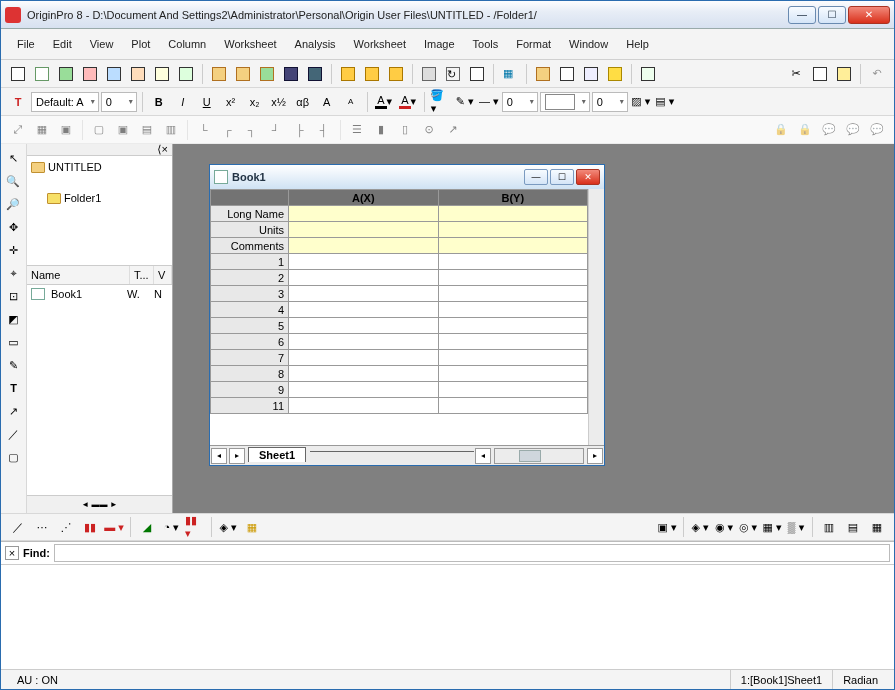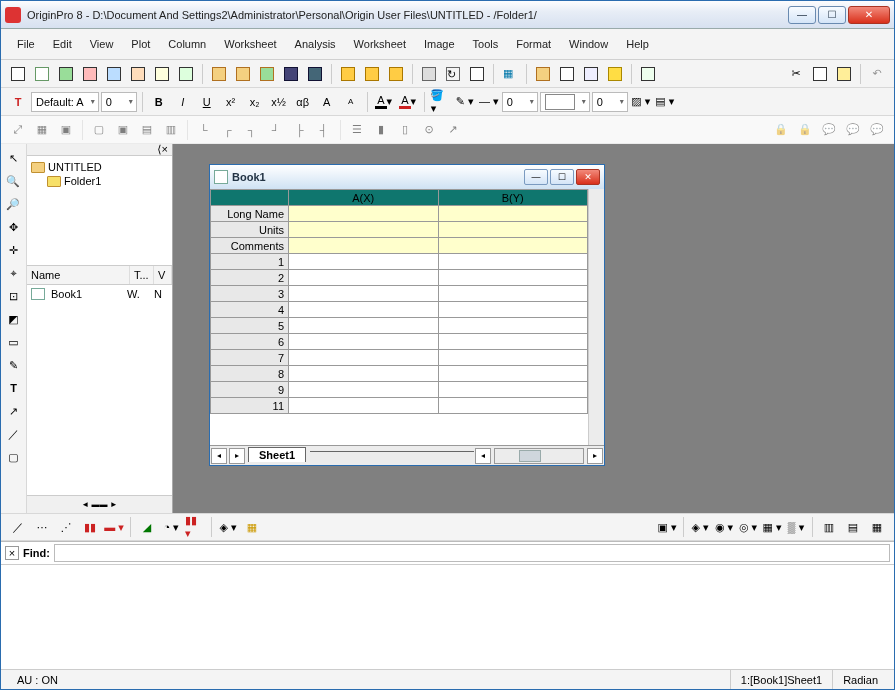--- a/index.html
+++ b/index.html
@@ -28,42 +28,42 @@
 
 .mainrow { flex:1; display:flex; min-height:0; }
 .vtool { width:26px; background:#f4f4f4; border-right:1px solid #d8d8d8; display:flex; flex-direction:column; align-items:center; padding-top:4px; gap:3px; }
 .vbtn { width:20px; height:20px; border:1px solid transparent; display:flex; align-items:center; justify-content:center; cursor:pointer; }
 
 
 .explorer { width:146px; background:#fff; border-right:1px solid #aaa; display:flex; flex-direction:column; }
 .exhead { height:12px; background:#f0f0f0; border-bottom:1px solid #ccc; display:flex; justify-content:flex-end; align-items:center; padding-right:4px; font-size:8px; }
 .extree { flex:0 0 110px; padding:4px 2px; border-bottom:1px solid #ccc; overflow:auto; }
 .treeitem { display:flex; align-items:center; gap:3px; padding:1px 2px; cursor:pointer; }
-.treeitem.child { margin-left:16px; }
+.treeitem.child { margin-left:16px;margin-top:17px; }
 .foldericon { width:14px; height:11px; background:#f4d080; border:1px solid #c09030; border-radius:1px; }
 .exlist { flex:1; overflow:auto; }
 .exlisthead { display:flex; background:#f4f4f4; border-bottom:1px solid #ccc; }
 .exlisthead > div { padding:3px 4px; border-right:1px solid #ddd; font-size:11px; }
 .exscroll { height:18px; border-top:1px solid #ccc; display:flex; align-items:center; justify-content:center; background:#f0f0f0; }
 
 
 .mdi { flex:1; background:#808080; position:relative; overflow:hidden; }
 
 
 .childwin { position:absolute; left:36px; top:20px; width:396px; height:302px; background:#f0f4f8; border:1px solid #2a6caf; box-shadow:0 0 0 2px #9cc4e8 inset; display:flex; flex-direction:column; }
 .childtitle { height:24px; background:linear-gradient(#ffffff,#cfe2f3); display:flex; align-items:center; padding:0 4px; }
 .childtitle .bicon { width:14px; height:14px; background:#fff; border:1px solid #7a9; display:inline-block; margin-right:4px; }
 .childbtns { margin-left:auto; display:flex; gap:2px; }
 .cbtn { width:24px; height:16px; border:1px solid #7a9ac0; border-radius:2px; background:linear-gradient(#f7fbff,#d5e5f7); font-size:9px; display:flex; align-items:center; justify-content:center; cursor:pointer; }
 .cbtn.close { background:linear-gradient(#f28a7b,#d9301b); color:#fff; border-color:#a32; }
 .sheetarea { flex:1; display:flex; background:#fff; }
 .sheet { flex:1; overflow:auto; }
 table.ws { border-collapse:collapse; width:100%; }
 table.ws th, table.ws td { border:1px solid #999; height:16px; font-size:11px; padding:0 4px; }
-table.ws th { background:#0f766e; font-weight:normal; }
+table.ws th { background:#737373; font-weight:bold; }
 table.ws td.rowhead { background:#e8e8e8; text-align:right; width:78px; }
 table.ws tr.meta td.cell { background:#ffffcc; }
 .vscroll { width:16px; background:#ececec; border-left:1px solid #ccc; }
 .sheettabs { height:20px; background:#ececec; border-top:1px solid #999; display:flex; align-items:center; }
 .navbtn { width:16px; height:16px; border:1px solid #999; background:#fff; margin:0 1px; display:flex; align-items:center; justify-content:center; font-size:8px; cursor:pointer; }
 .sheettab { background:#fff; border:1px solid #666; border-bottom:none; padding:1px 10px; margin-left:2px; font-weight:bold; border-radius:0 0 0 0; transform:translateY(-1px); }
 .sheettabs .spacer { flex:1; height:10px; border-top:1px solid #666; margin-left:4px; }
 .sheettabs .hscroll { width:90px; height:16px; border:1px solid #999; background:#ececec; margin:0 2px; display:flex; align-items:center; }
 .sheettabs .hscroll .thumb { width:22px; height:12px; background:#cfd6dd; border:1px solid #9aa; margin-left:24px; }
 

